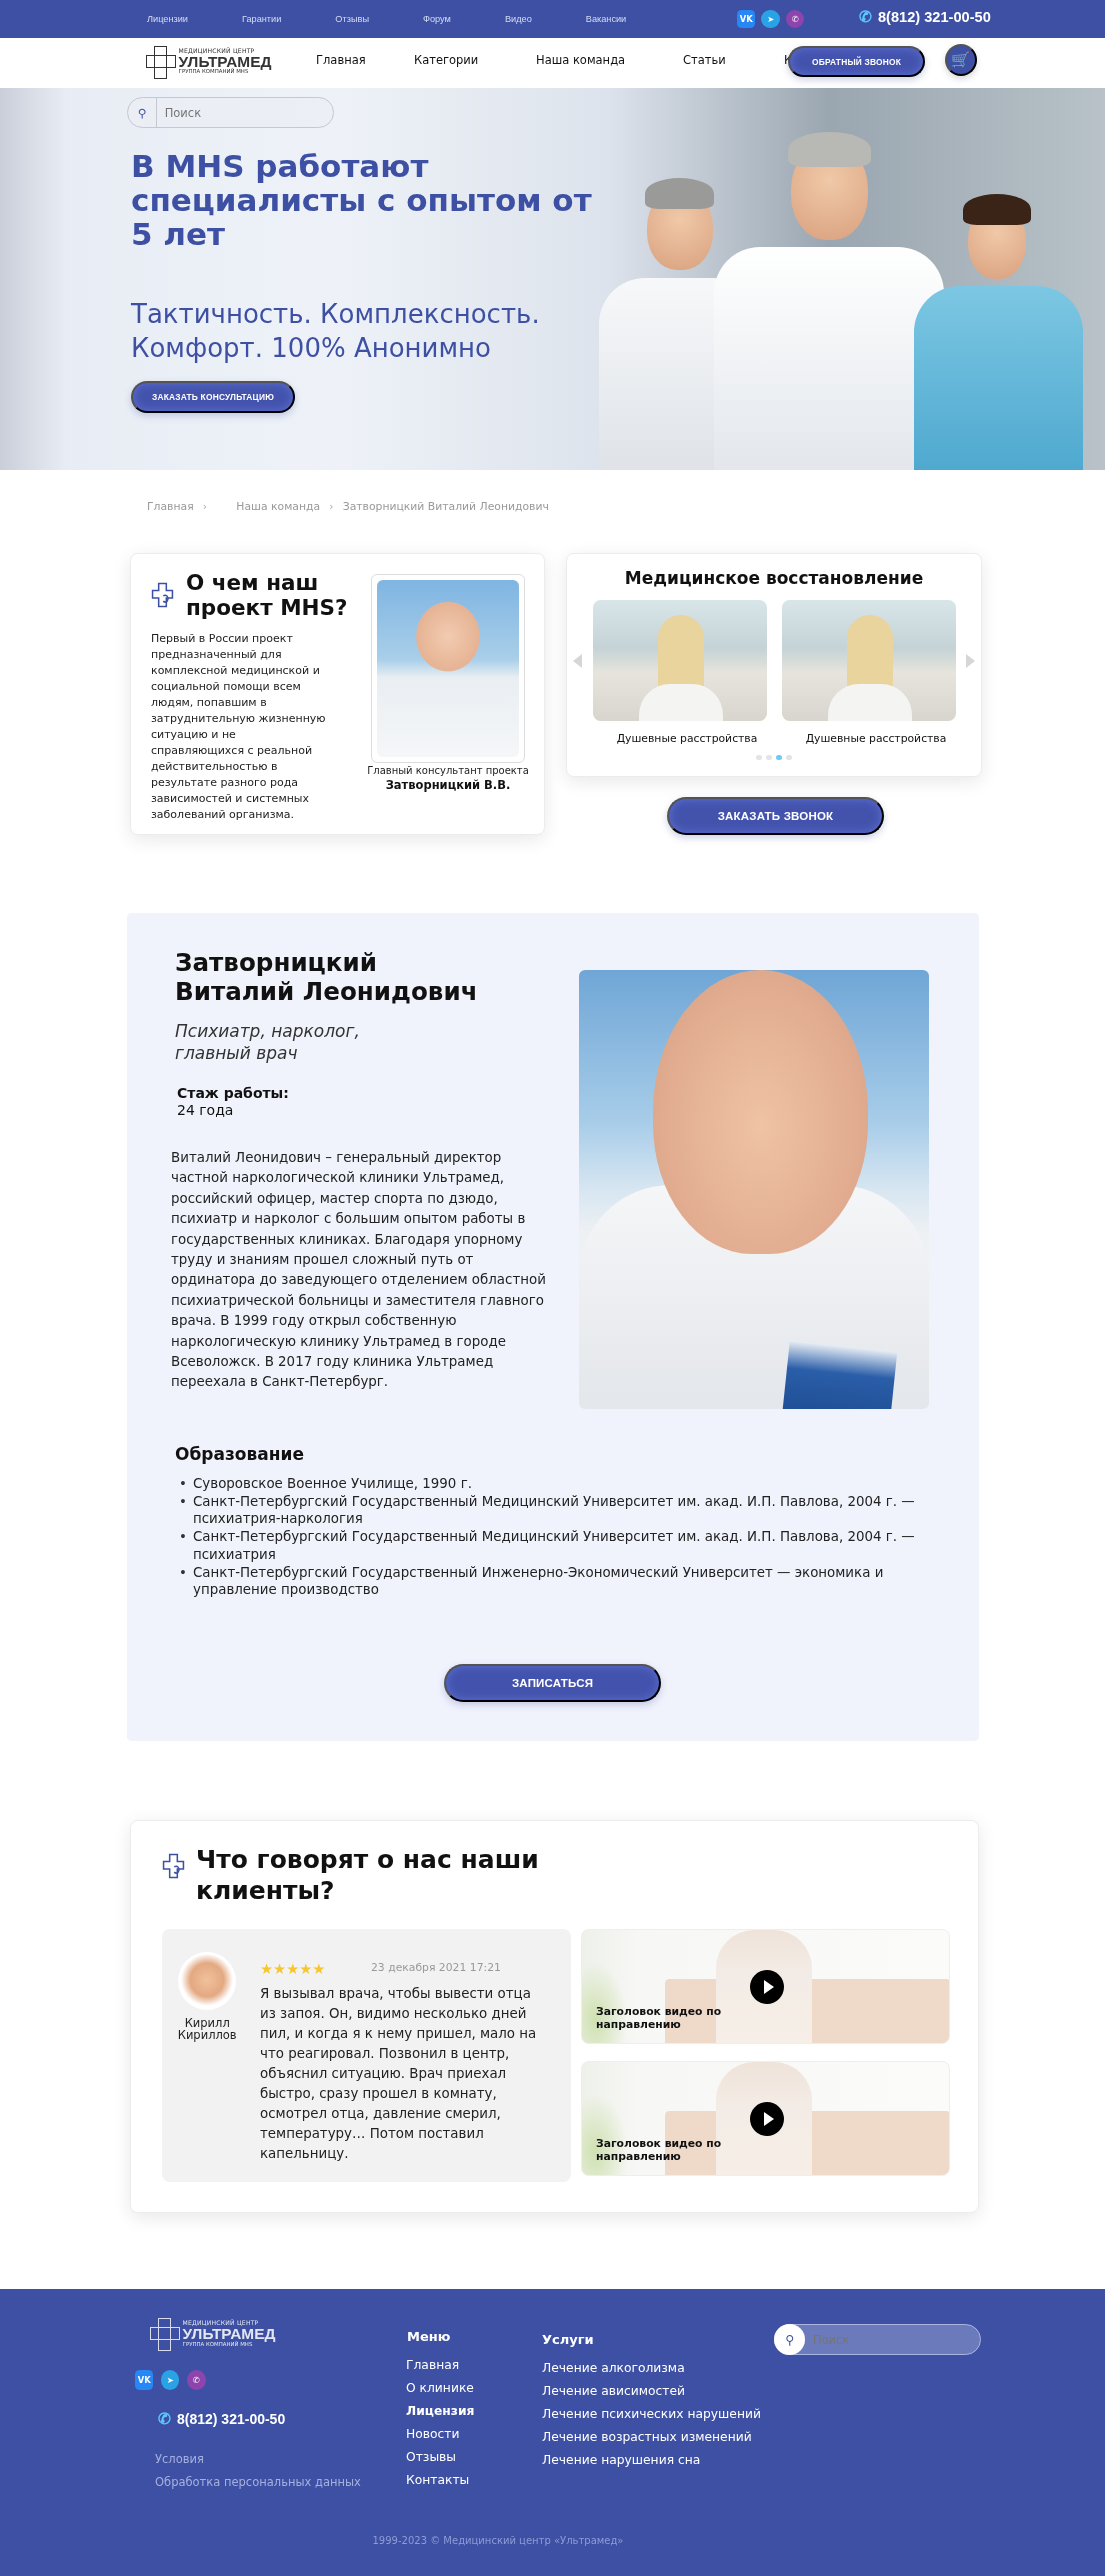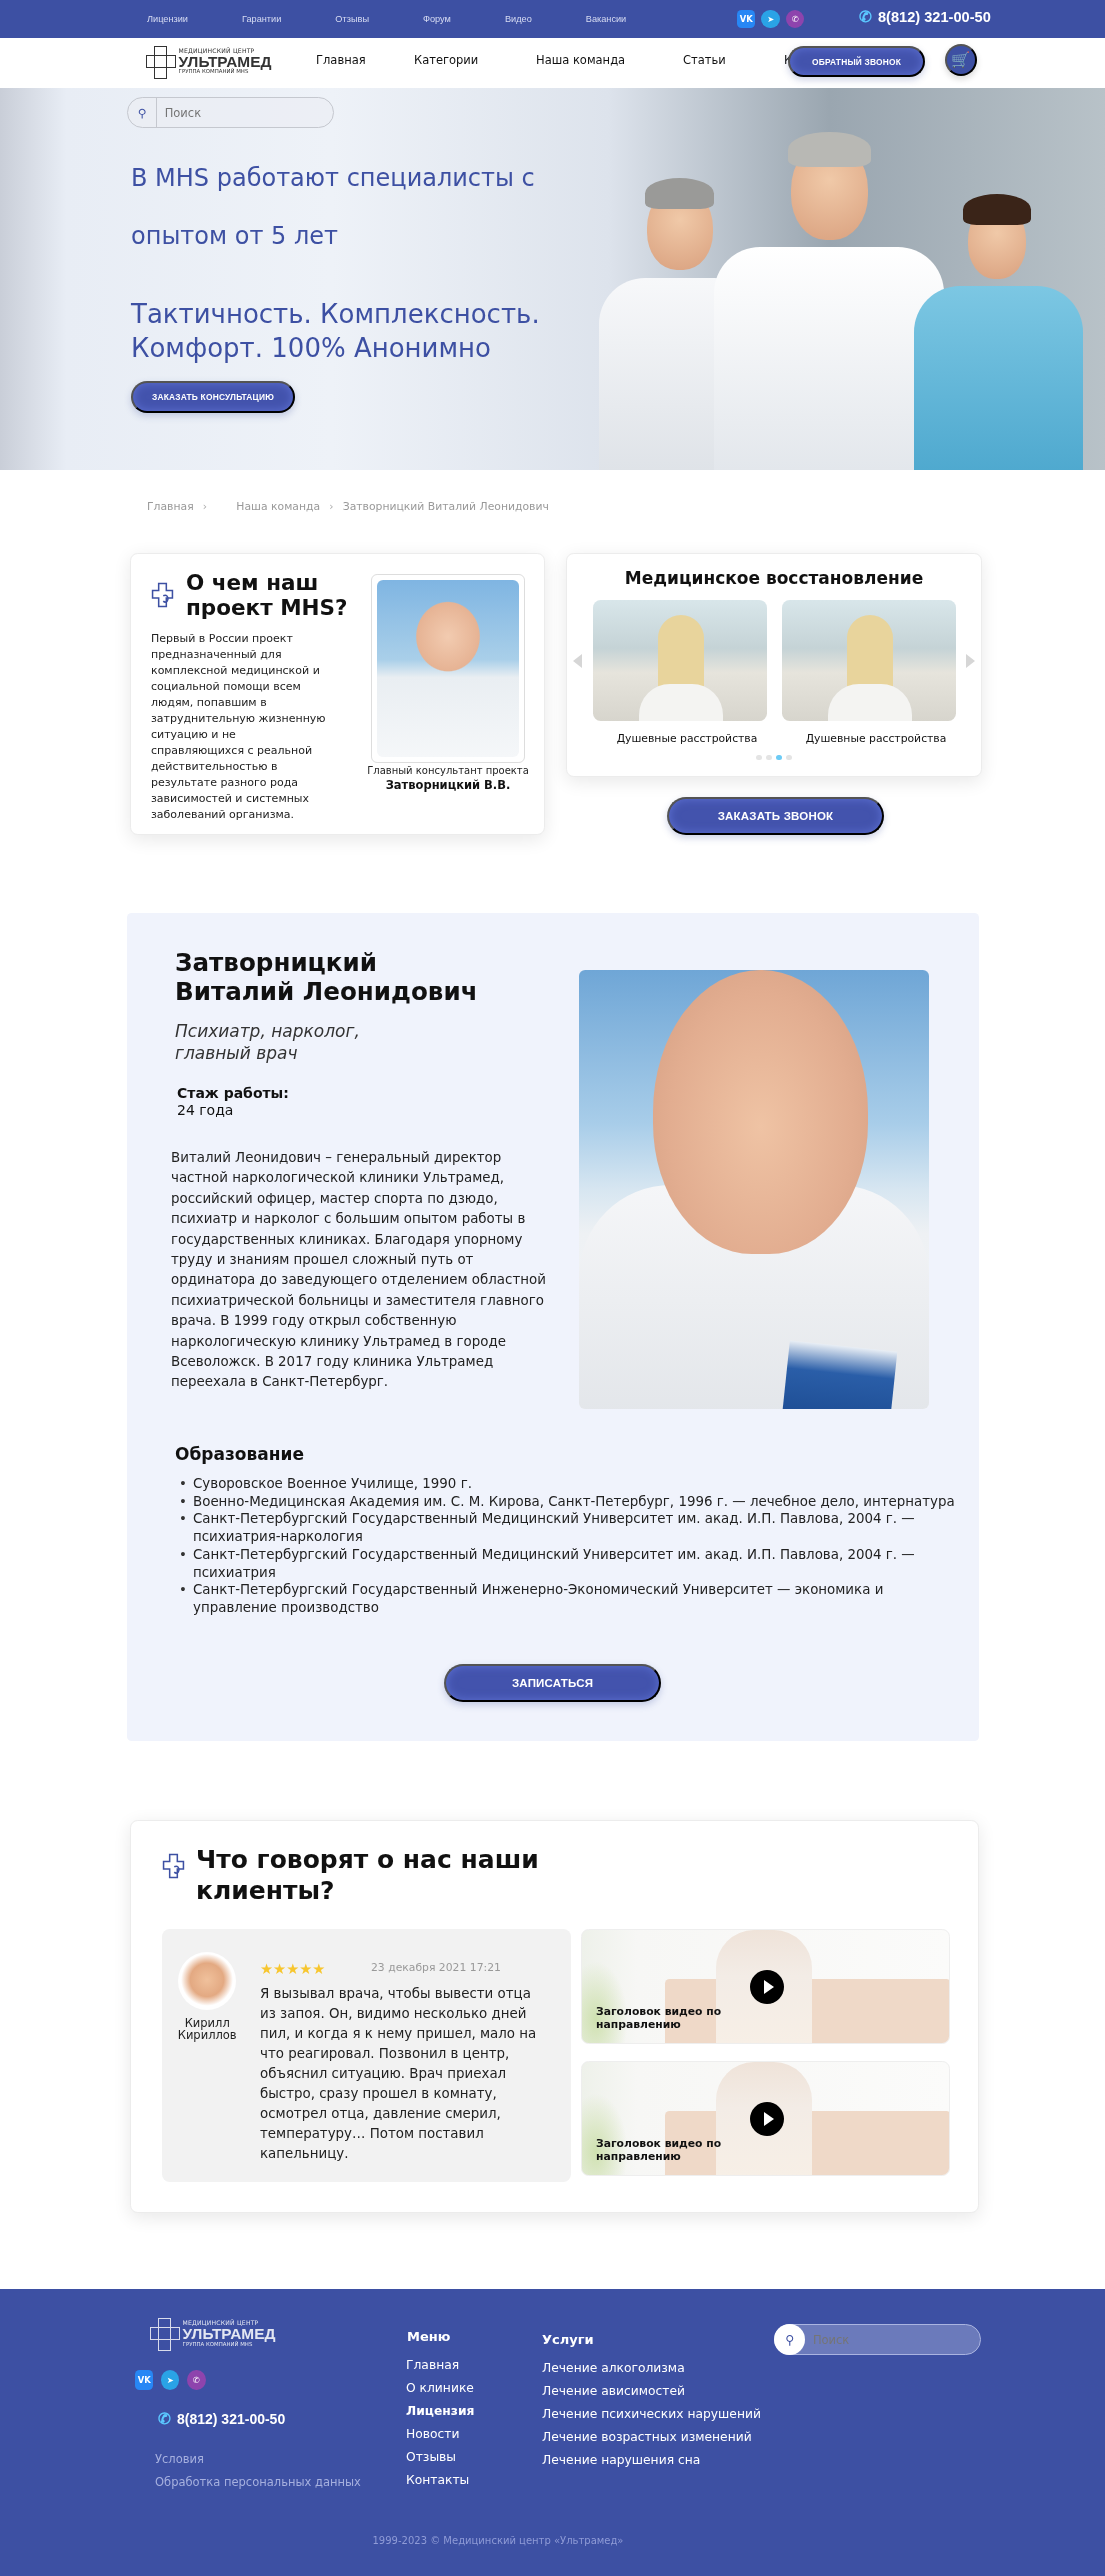--- a/index.html
+++ b/index.html
@@ -37,21 +37,21 @@
   .nav a:nth-child(4) { width: 81px; }
   .btn { display: inline-flex; align-items: center; justify-content: center; background: #4353ad; color: #fff; font-weight: bold; border-radius: 21.5px; box-shadow: inset 0 0 9.2px rgba(100,120,220,.8), 0 3.1px 7.7px rgba(60,80,160,.25); letter-spacing: 0.2px; }
   .callback-btn { position: absolute; left: 788px; top: 8.4px; width: 137px; height: 31px; font-size: 8.4px; }
   .cart-btn { position: absolute; left: 945px; top: 6.1px; width: 32px; height: 32px; border-radius: 50%; background: #3d50a3; display: flex; align-items: center; justify-content: center; color: #fff; font-size: 15.4px; box-shadow: 0 3.1px 6.1px rgba(0,0,0,.15); }
 
   
   .hero { position: absolute; left: 0; top: 88px; width: 1106px; height: 382px; background: linear-gradient(90deg, #c9ced8 0%, #e8edf5 6%, #eef2f8 30%, #dde3ec 55%, #9aa6b0 75%, #b8c2c8 100%); overflow: hidden; }
   .hero-search { position: absolute; left: 127px; top: 9.2px; width: 207px; height: 31px; border: 0.8px solid #c5c8cf; border-radius: 15.4px; background: rgba(235,238,244,.8); display: flex; align-items: center; }
   .hero-search .sicon { width: 29px; height: 31px; border-right: 0.8px solid #c5c8cf; display: flex; align-items: center; justify-content: center; color: #3d50a3; font-size: 11.5px; }
   .hero-search input { border: none; background: transparent; padding-left: 7.7px; font-size: 11.5px; color: #999; outline: none; width: 169px; font-family: "DejaVu Sans", sans-serif; }
-  .hero-title { position: absolute; left: 131px; top: 61px; width: 461px; font-size: 24px; line-height: 58px; font-weight: normal; color: #3d50a3; }
+  .hero-title { position: absolute; left: 131px; top: 61px; width: 461px; font-size: 31px; line-height: 34px; font-weight: bold; color: #3d50a3; }
   .hero-sub { position: absolute; left: 131px; top: 209px; width: 461px; font-size: 26px; line-height: 34px; color: #3d50a3; }
   .hero-btn { position: absolute; left: 131px; top: 293px; width: 164px; height: 32px; font-size: 8.4px; }
   .hero-people { position: absolute; left: 576px; top: 15.4px; width: 530px; height: 367px; }
   .person { position: absolute; bottom: 0; }
   .person .head { position: absolute; border-radius: 50% 50% 45% 45%; background: radial-gradient(circle at 50% 40%, #f0c9a8, #d9a07e); }
   .person .hair { position: absolute; border-radius: 50% 50% 20% 20%; background: #9a9a98; }
   .person .body { position: absolute; bottom: 0; border-radius: 46px 46px 0 0; }
 
   
   .breadcrumb { position: absolute; left: 127px; top: 500px; display: flex; align-items: center; font-size: 10.8px; color: #999; }
@@ -261,21 +261,20 @@
   <div class="doc-exp-val">24 года</div>
   <p class="doc-bio">Виталий Леонидович – генеральный директор частной наркологической клиники Ультрамед, российский офицер, мастер спорта по дзюдо, психиатр и нарколог с большим опытом работы в государственных клиниках. Благодаря упорному труду и знаниям прошел сложный путь от ординатора до заведующего отделением областной психиатрической больницы и заместителя главного врача. В 1999 году открыл собственную наркологическую клинику Ультрамед в городе Всеволожск. В 2017 году клиника Ультрамед переехала в Санкт-Петербург.</p>
   <div class="doc-photo">
     <div class="coat"></div>
     <div class="face"></div>
     <div class="badge"></div>
   </div>
   <h3 class="edu-title">Образование</h3>
   <ul class="edu-list">
     <li>Суворовское Военное Училище, 1990 г.</li>
-    <li>Военно-Медицинская Академия им. С. М. Кирова, Санкт-Петербург, 1996 г. — лечебное дело, интернатура</li>
     <li>Санкт-Петербургский Государственный Медицинский Университет им. акад. И.П. Павлова, 2004 г. — психиатрия-наркология</li>
     <li>Санкт-Петербургский Государственный Медицинский Университет им. акад. И.П. Павлова, 2004 г. — психиатрия</li>
     <li>Санкт-Петербургский Государственный Инженерно-Экономический Университет — экономика и управление производство</li>
   </ul>
   <button class="btn signup-btn">ЗАПИСАТЬСЯ</button>
 </div>
 
 <div class="card reviews-card">
   <svg class="rev-icon" viewBox="0 0 30 34" fill="none" stroke="#3d50a3" stroke-width="2">
     <path d="M10 2h10v9h8v10h-8v11H10V21H2V11h8z"></path>

